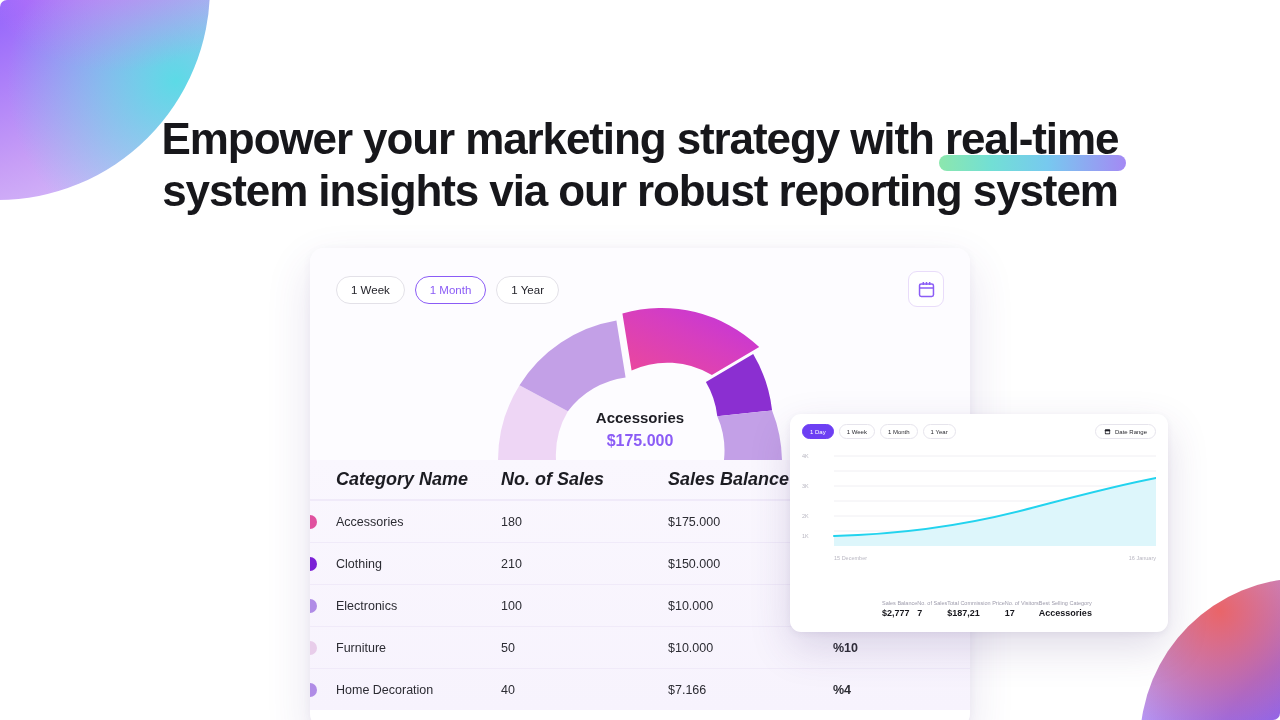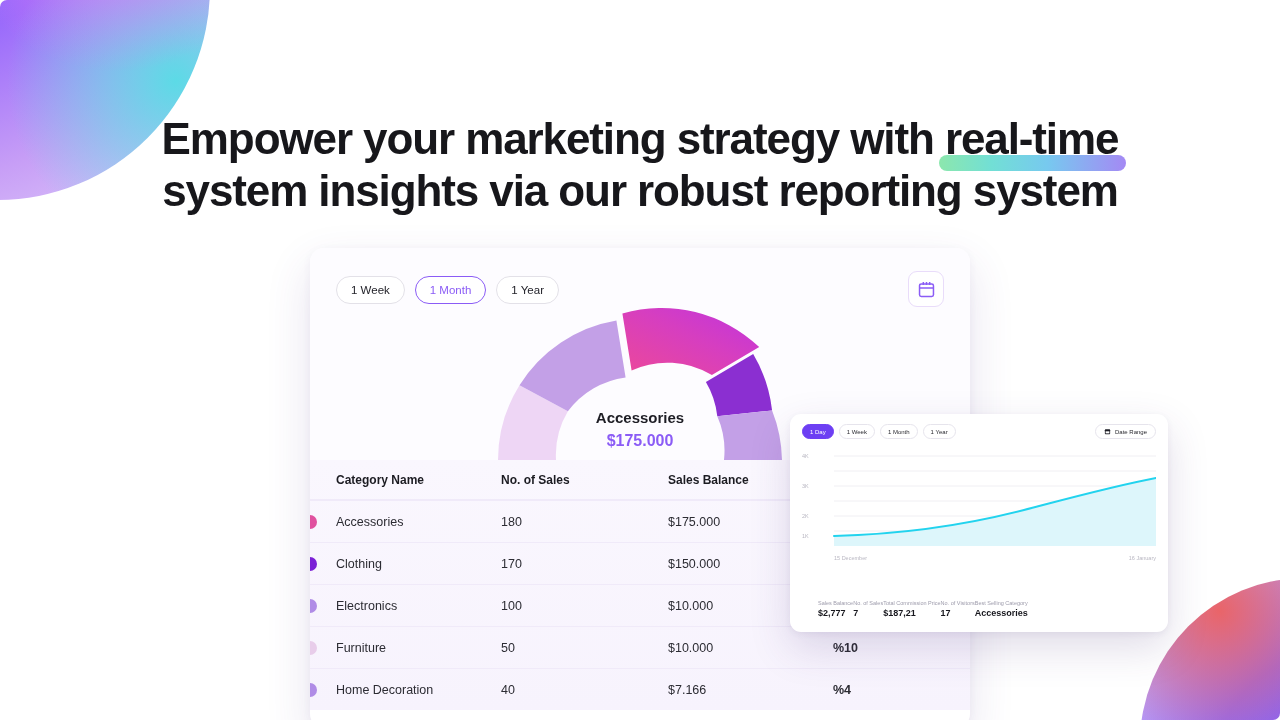--- a/index.html
+++ b/index.html
@@ -86,21 +86,21 @@
   }
 
   
   .tbl { position:relative; background:linear-gradient(180deg,#faf7fe 0%, #f7f3fd 100%); }
   .trow {
     display:flex; align-items:center; height:42px;
     padding-left:26px; position:relative;
   }
   .trow + .trow { border-top:1px solid #f0eaf9; }
   .thead { height:40px; border-bottom:1px solid #f0eaf9; }
-  .thead .c { font-size:12px; font-weight:700; color:#1c1c22; }
+  .thead .c { font-size:18px; font-weight:700; color:#1c1c22;font-style:italic; }
   .c { font-size:12.5px; color:#2c2c33; }
   .c1 { width:165px; }
   .c2 { width:167px; }
   .c3 { width:165px; }
   .c4 { width:120px;font-weight:bold; }
   .dot {
     position:absolute; left:-7px; width:14px; height:14px; border-radius:50%;
   }
 
   
@@ -128,21 +128,21 @@
 
   .ov-chart { position:relative; height:120px; margin:0 12px; }
   .ov-chart svg { display:block; }
   .ytick {
     position:absolute; left:0; font-size:5.5px; color:#b9b7c2;
   }
   .xlab { position:absolute; font-size:5.5px; color:#b9b7c2; }
 
   .ov-stats {
     position:absolute; left:28px; right:12px; bottom:14px;
-    display:flex; justify-content:flex-start;
+    display:flex; justify-content:center;
   }
   .stat-k { font-size:5.5px; color:#9d9bab; margin-bottom:2px; white-space:nowrap; }
   .stat-v { font-size:9px; font-weight:700; color:#17171d; white-space:nowrap; }
 </style>
 </head>
 <body>
 
 <div class="stage">
 
   <div class="blob-tl"></div>
@@ -212,21 +212,21 @@
         <span class="dot" style="background:#e0519f"></span>
         <div class="c c1">Accessories</div>
         <div class="c c2">180</div>
         <div class="c c3">$175.000</div>
         <div class="c c4"></div>
       </div>
 
       <div class="trow">
         <span class="dot" style="background:#7b21d6"></span>
         <div class="c c1">Clothing</div>
-        <div class="c c2">170</div>
+        <div class="c c2">210</div>
         <div class="c c3">$150.000</div>
         <div class="c c4"></div>
       </div>
 
       <div class="trow">
         <span class="dot" style="background:#b08ce6"></span>
         <div class="c c1">Electronics</div>
         <div class="c c2">100</div>
         <div class="c c3">$10.000</div>
         <div class="c c4"></div>

